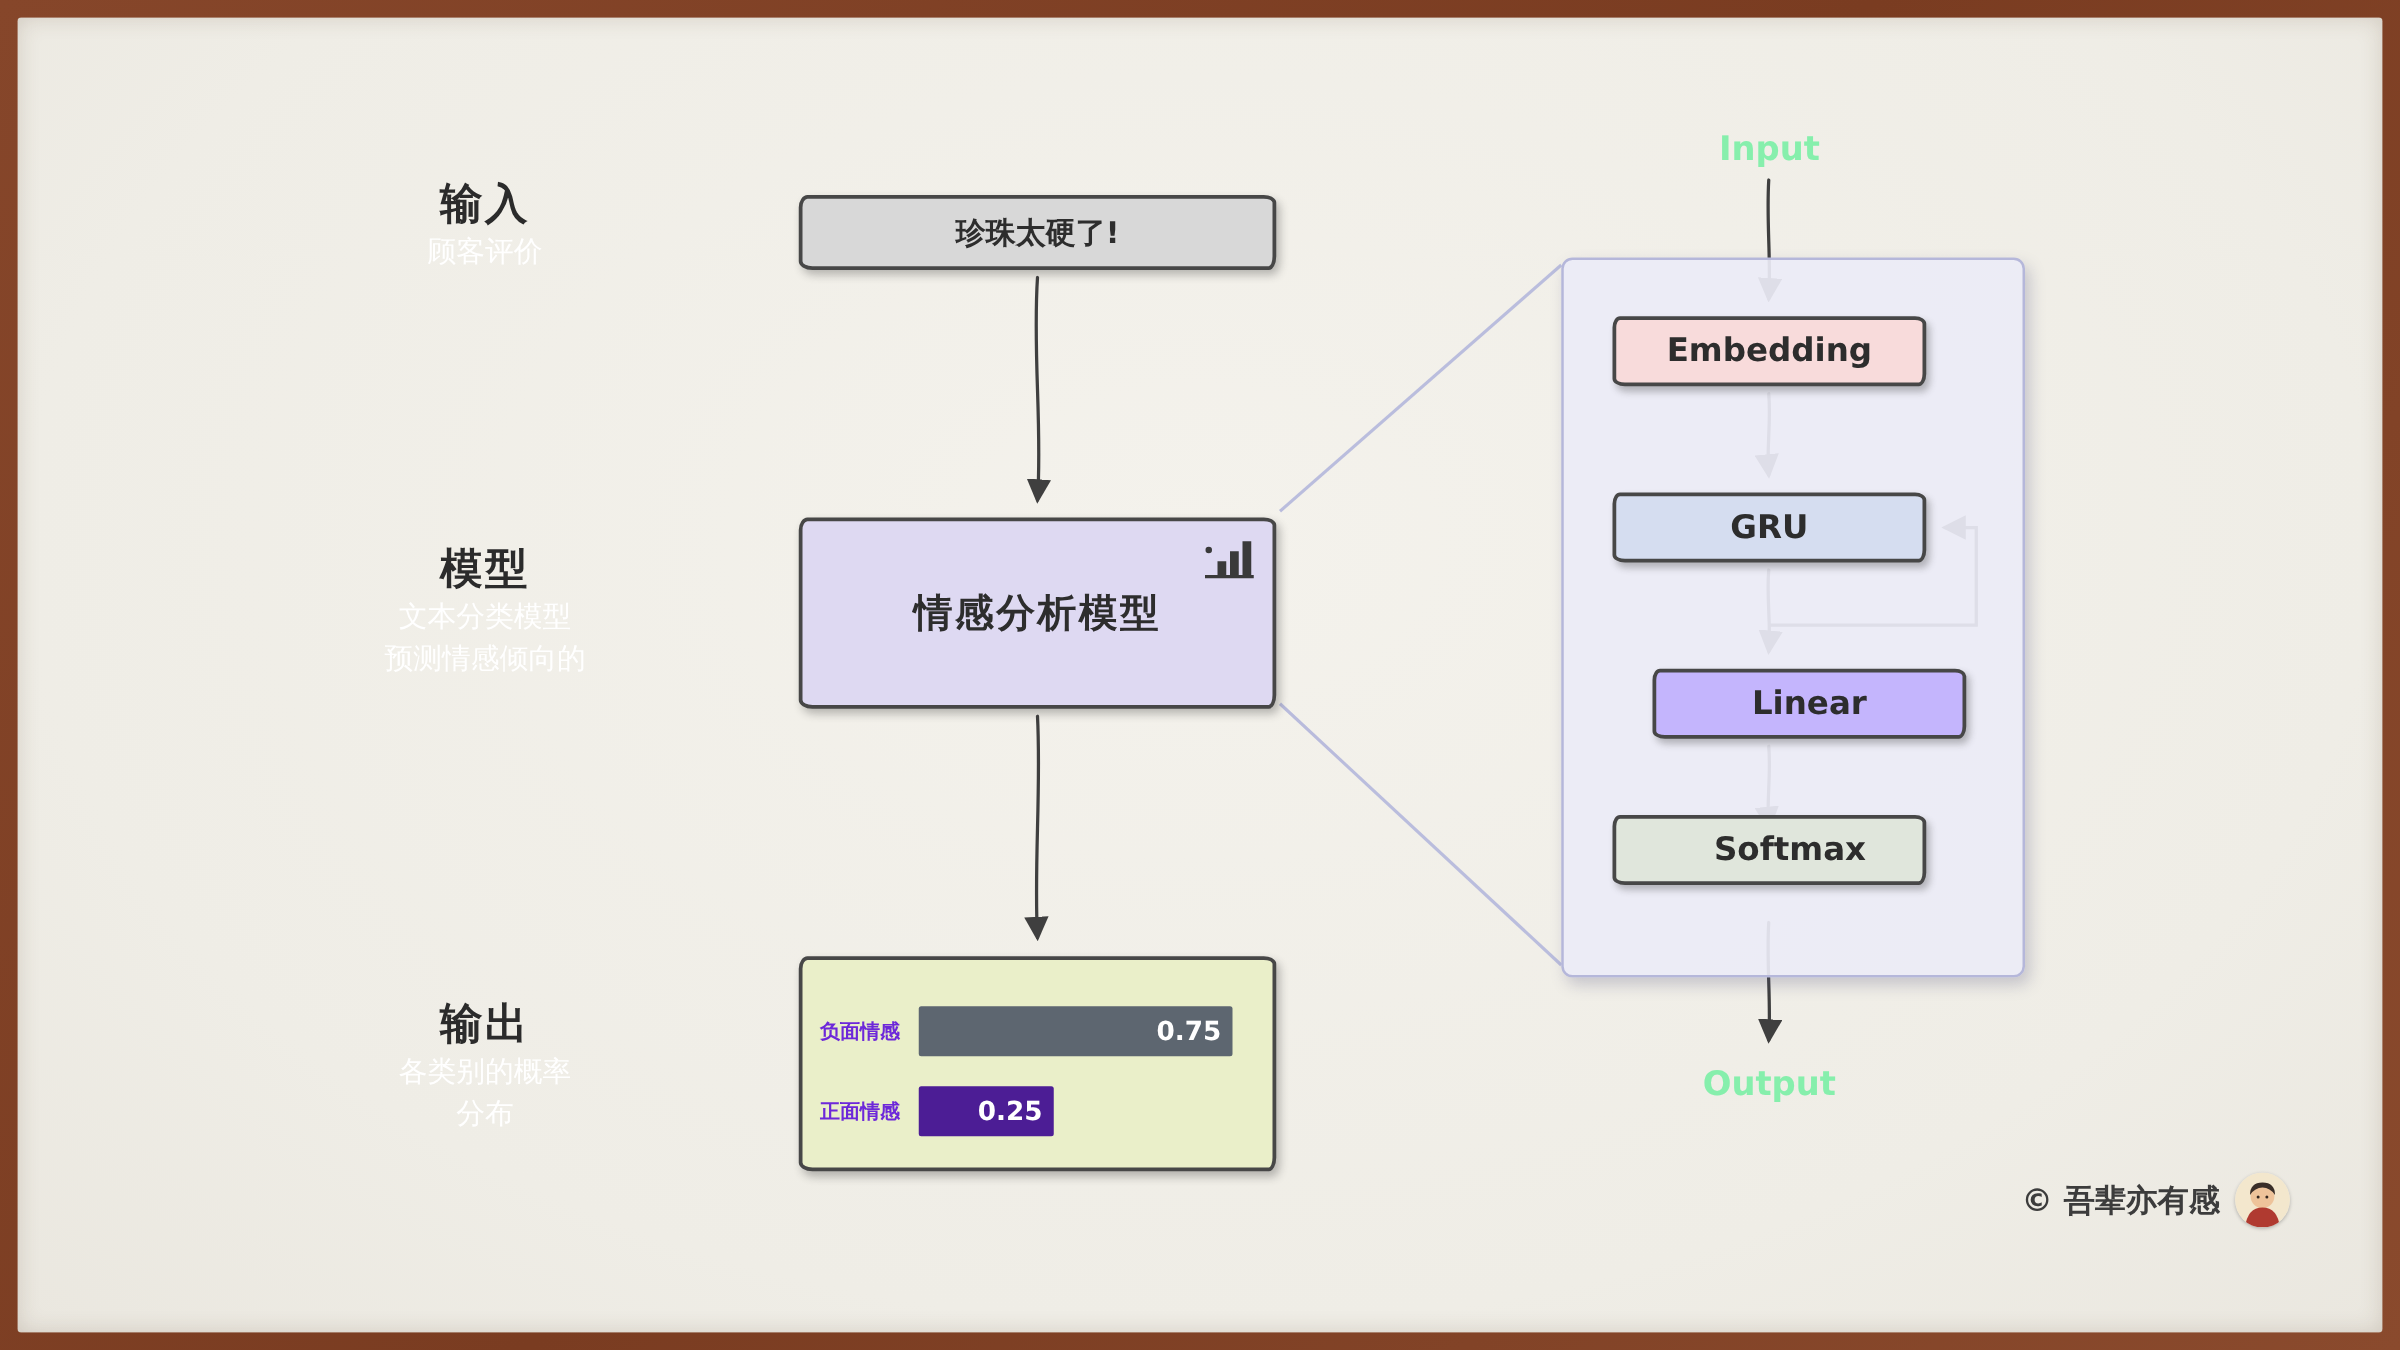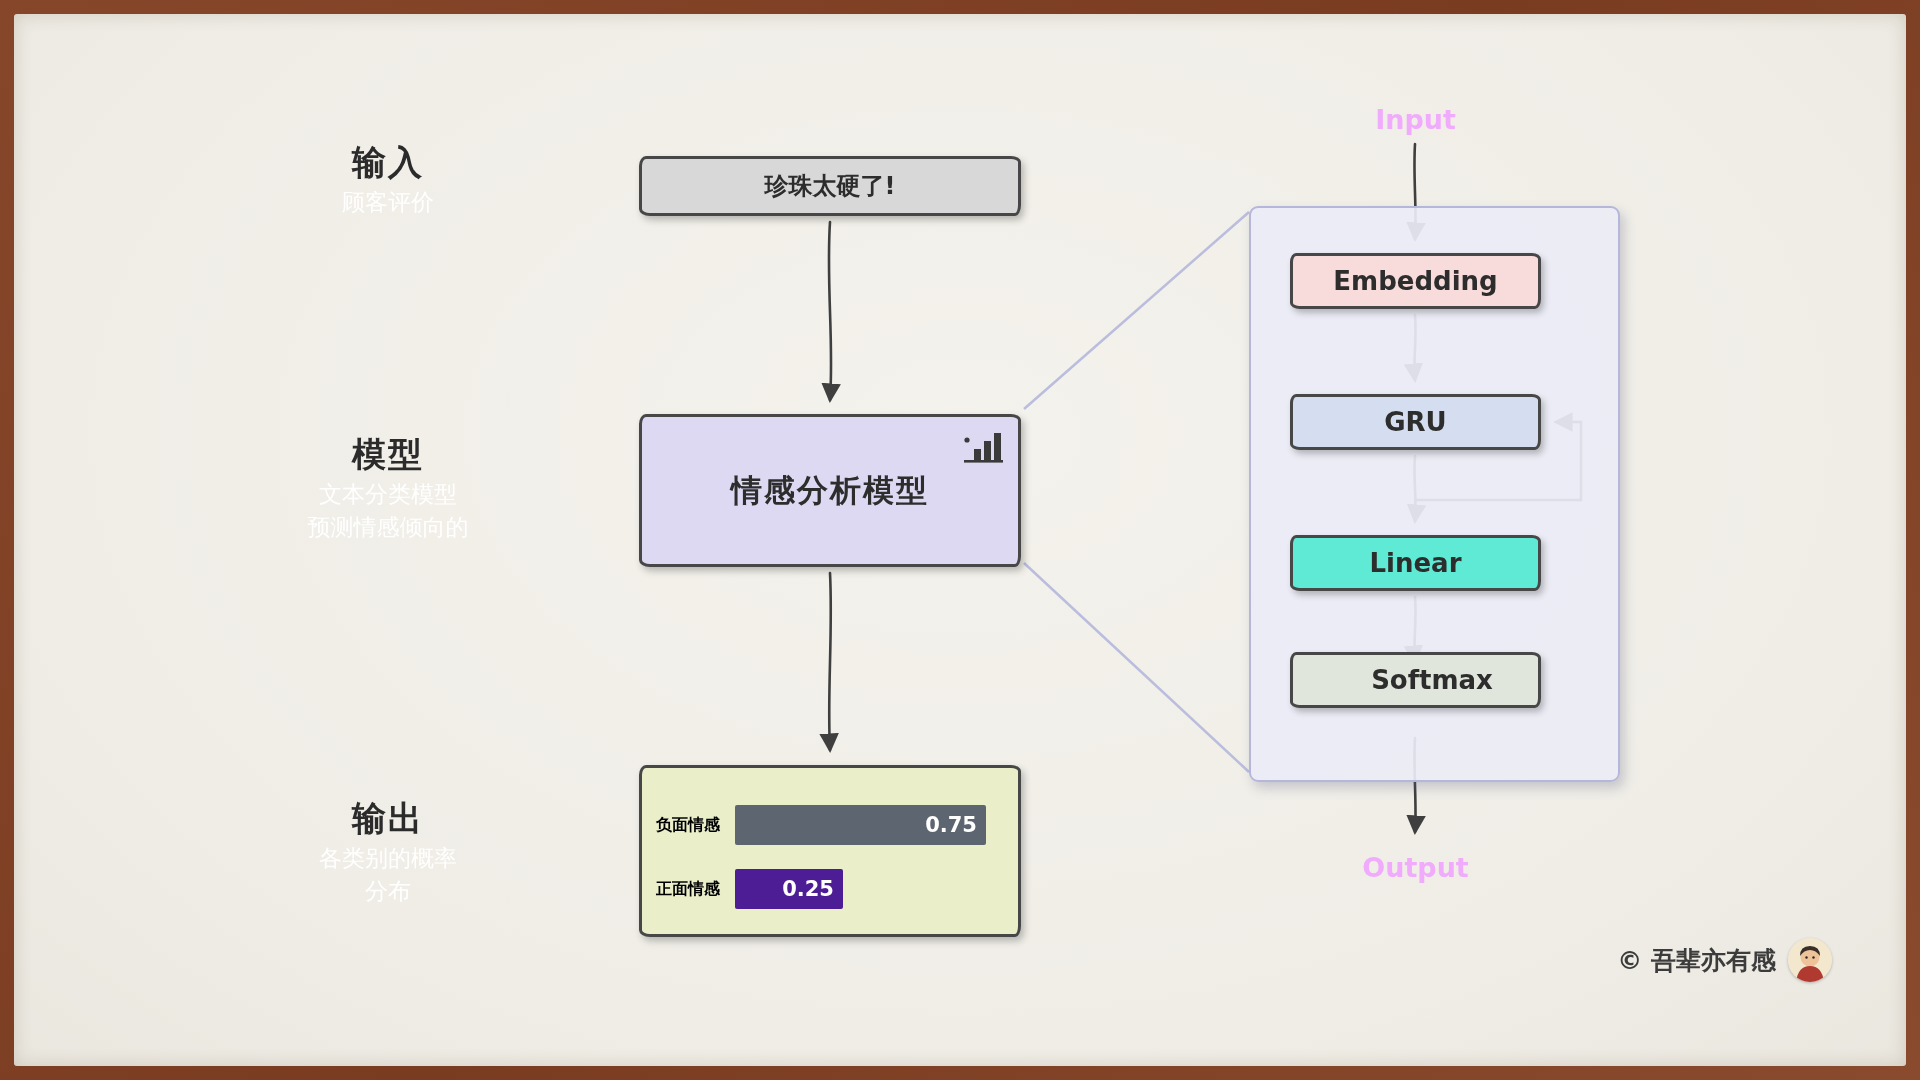--- a/index.html
+++ b/index.html
@@ -38,21 +38,21 @@
   #input-box{top:156px;height:60px;font-size:24px;}
   #model-box{top:414px;height:153px;font-size:31px;letter-spacing:2px;}
   #output-box{top:765px;height:172px;display:block;}
 
   .chart-icon{position:absolute;right:12px;top:10px;}
 
   
   .bar-row{position:absolute;left:0;height:40px;display:flex;align-items:center;}
   #bar-row-0{top:37px;}
   #bar-row-1{top:101px;}
-  .bar-label{width:79px;padding-left:14px;font-size:16px;font-weight:bold;color:#000000;}
+  .bar-label{width:79px;padding-left:14px;font-size:16px;font-weight:bold;color:#6d28d9;}
   .bar{
     height:40px;display:flex;align-items:center;justify-content:flex-end;
     color:#fff;font-weight:bold;font-size:21px;padding-right:9px;box-sizing:border-box;
     border-radius:2px;
   }
 
   
   #detail-panel{
     position:absolute;left:1249px;top:206px;width:367px;height:572px;
     background:rgba(235,236,246,0.92);
@@ -65,21 +65,21 @@
     display:flex;align-items:center;justify-content:center;
     font-weight:bold;font-size:26px;color:#2d2d2d;
     border-radius:6px 9px 6px 10px / 9px 6px 10px 6px;
     box-shadow:3px 4px 6px rgba(60,60,60,0.32);
   }
   #layer-embedding{top:253px;}
   #layer-gru{top:394px;}
   #layer-linear{top:535px;}
   #layer-softmax{top:652px;padding-left:33px;}
 
-  .io-label{position:absolute;left:1290px;width:251px;text-align:center;font-weight:bold;font-size:27px;color:#f0abfc;}
+  .io-label{position:absolute;left:1290px;width:251px;text-align:center;font-weight:bold;font-size:27px;color:#86efac;}
   #detail-input{top:104px;}
   #detail-output{top:852px;}
 
   
   #footer{
     position:absolute;top:938px;right:88px;
     display:flex;align-items:center;gap:12px;
     font-size:25px;font-weight:bold;color:#3c3c3c;
   }
   .avatar{width:44px;height:44px;border-radius:50%;overflow:hidden;box-shadow:0 1px 3px rgba(0,0,0,0.25);}
@@ -168,21 +168,21 @@
   <div id="detail-panel"></div>
 
   <div class="io-label" id="detail-input">Input</div>
 
   <div class="layer" id="layer-embedding" style="background: rgb(248, 219, 219);">
     <span>Embedding</span>
   </div>
   <div class="layer" id="layer-gru" style="background: rgb(213, 221, 240);">
     <span>GRU</span>
   </div>
-  <div class="layer" id="layer-linear" style="background: #5eead4;">
+  <div class="layer" id="layer-linear" style="background: #c4b5fd; margin-left: 32px;">
     <span>Linear</span>
   </div>
   <div class="layer" id="layer-softmax" style="background: rgb(224, 230, 220);">
     <span>Softmax</span>
   </div>
 
   <div class="io-label" id="detail-output">Output</div>
 
   <div id="footer">
     <span>© 吾辈亦有感</span>

